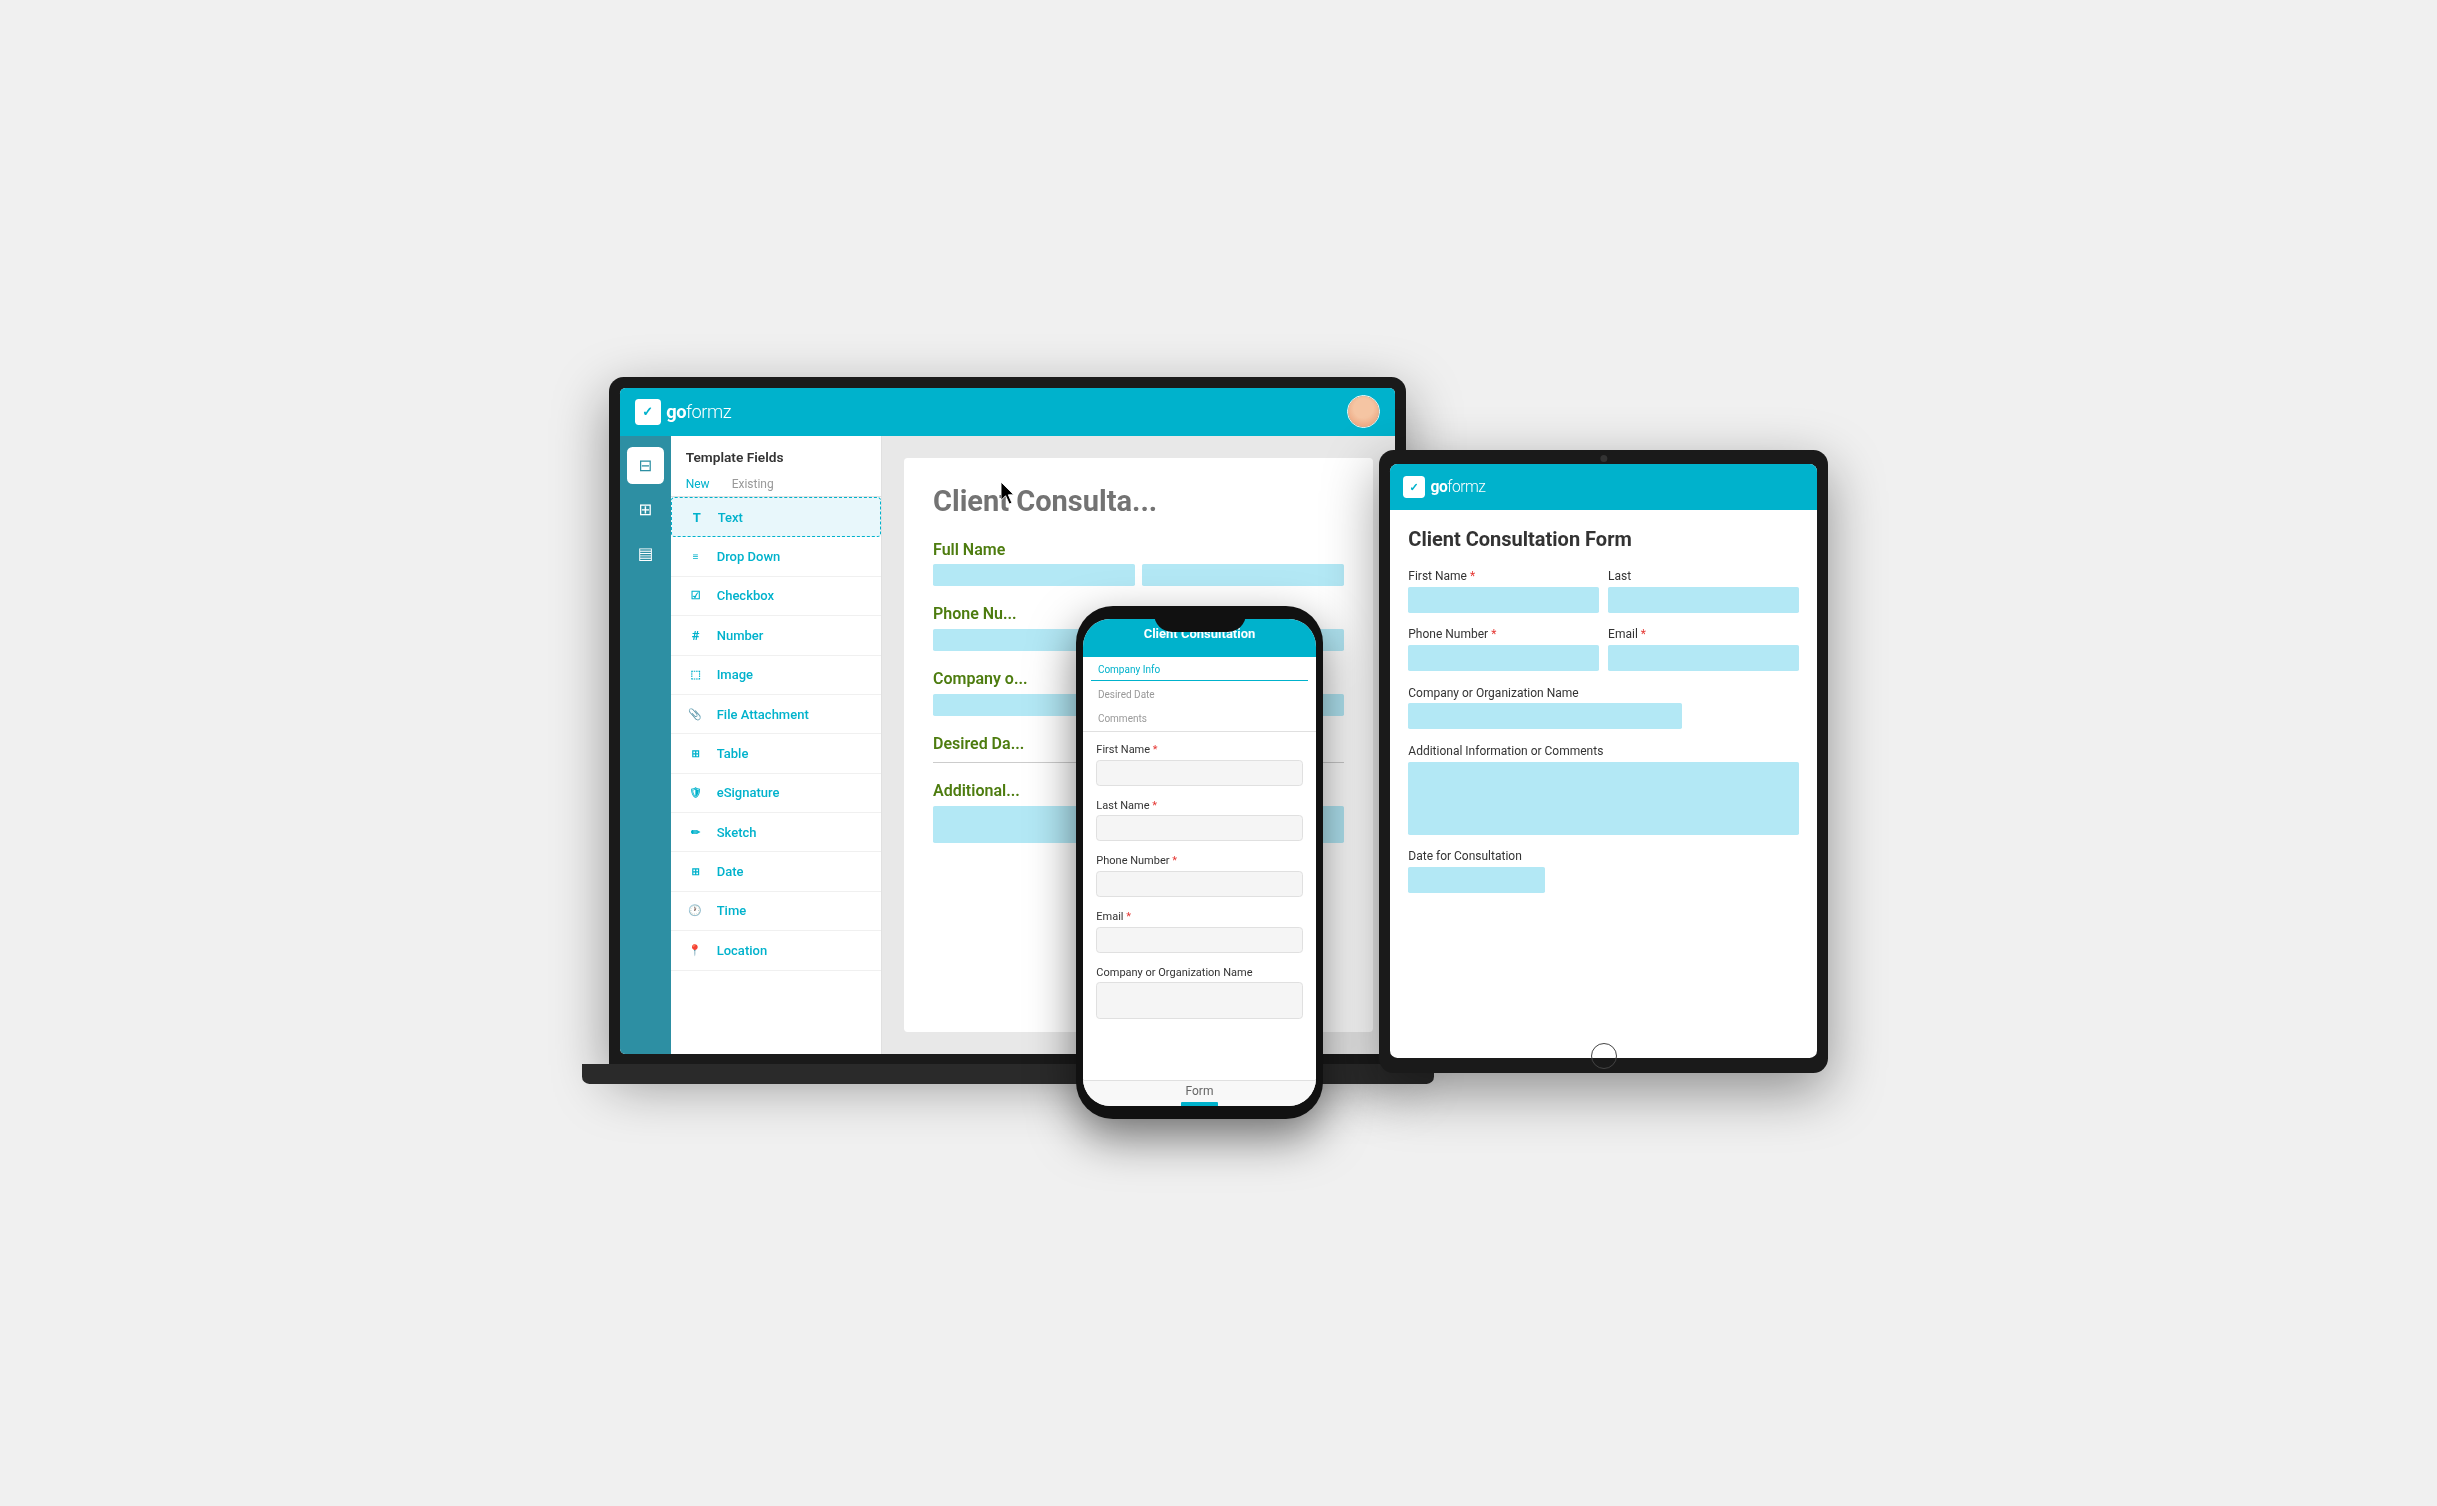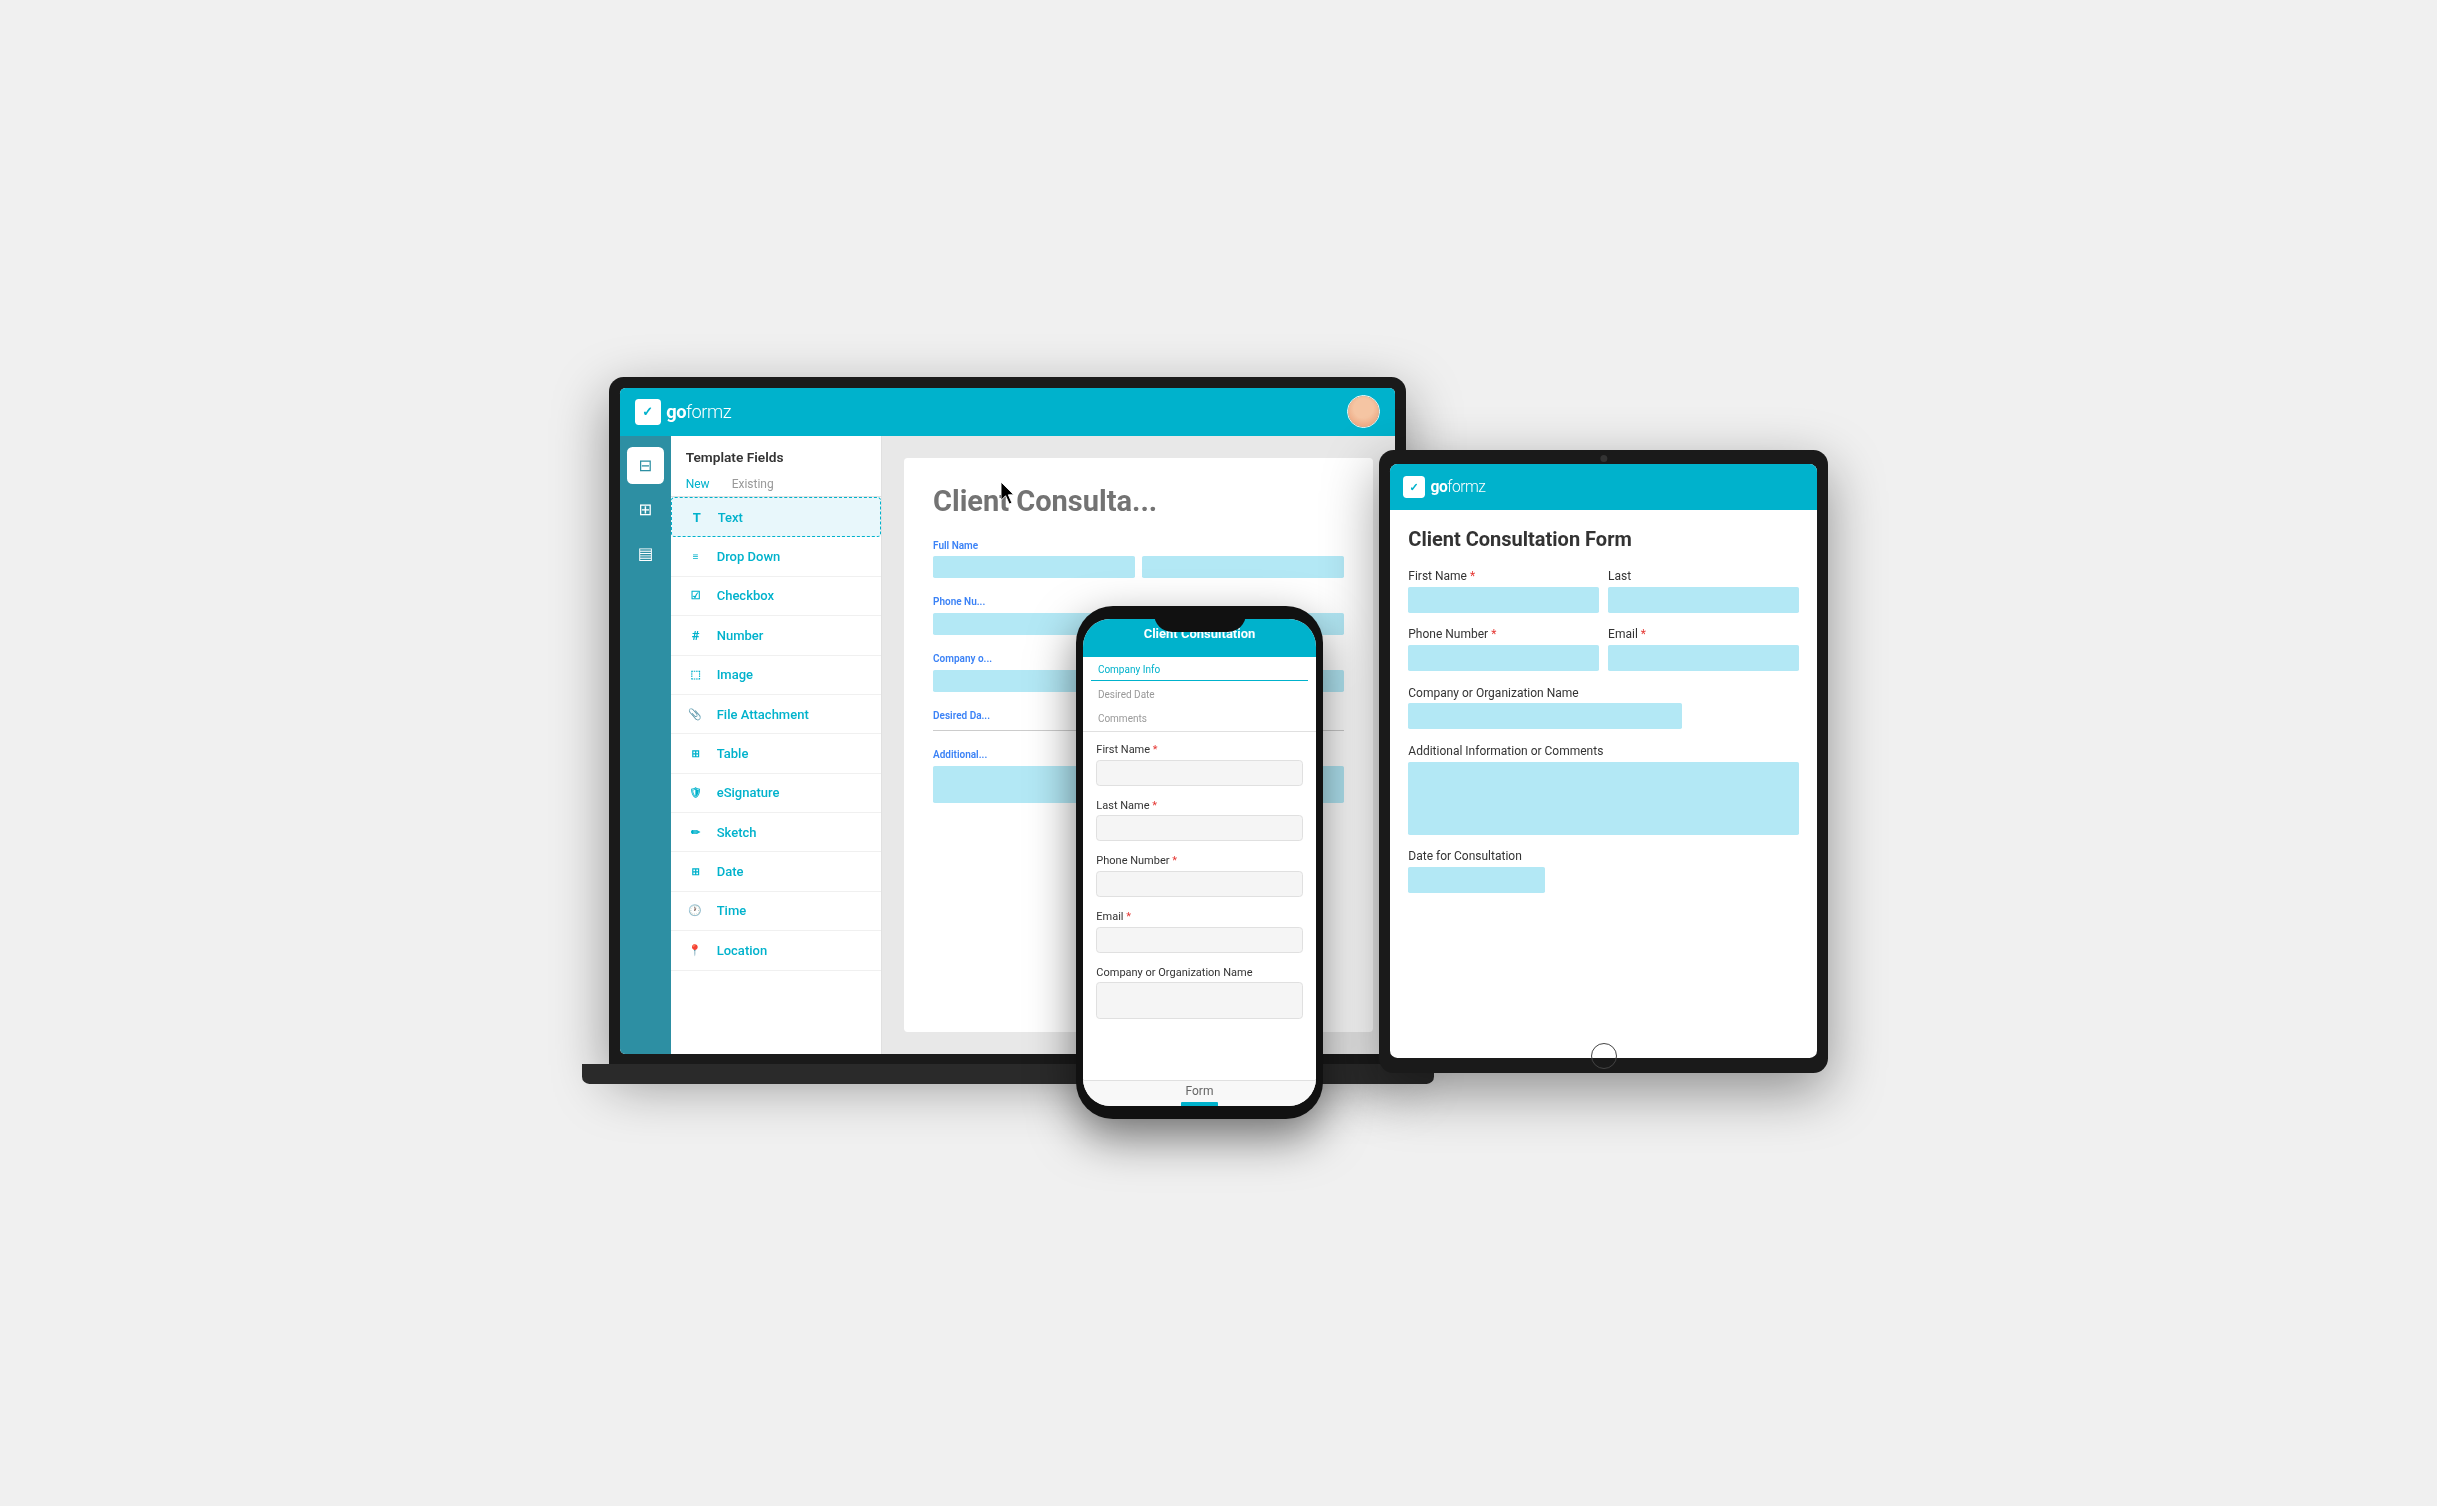--- a/index.html
+++ b/index.html
@@ -217,23 +217,23 @@
     .form-preview-title {
       font-size: 29px;
       font-weight: 700;
       color: #737373;
       margin-bottom: 22px;
     }
     .form-field-group {
       margin-bottom: 18.3px;
     }
     .form-field-label {
-      font-size: 10px;
+      font-size: 16px;
       font-weight: 600;
-      color: #3b82f6;
+      color: #4d7c0f;
       margin-bottom: 5.5px;
     }
     .form-field-input {
       height: 26px;
       background: #b3e8f5;
       border-radius: 1.8px;
       width: 100%;
     }
 
     

